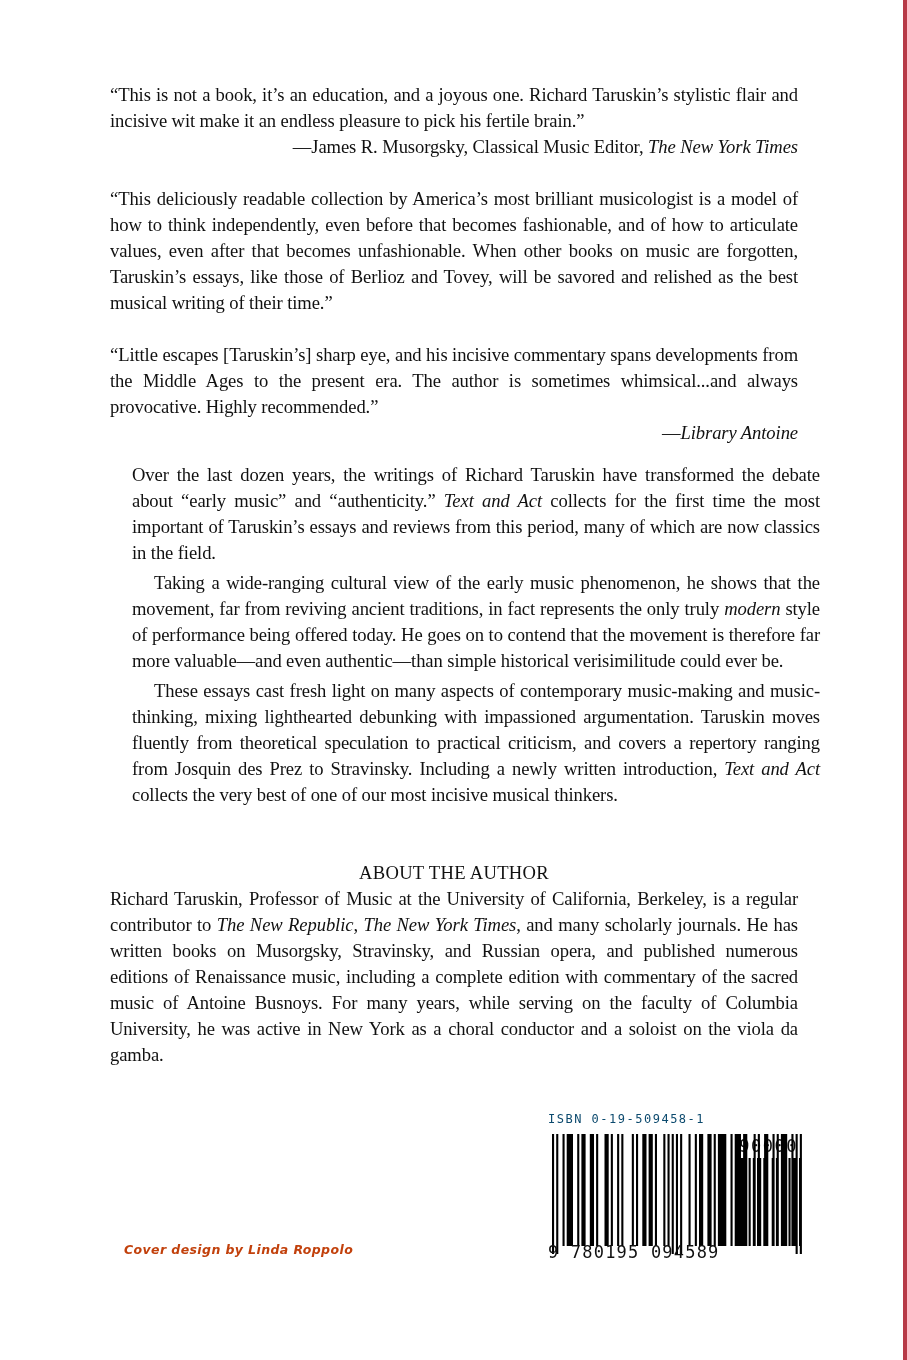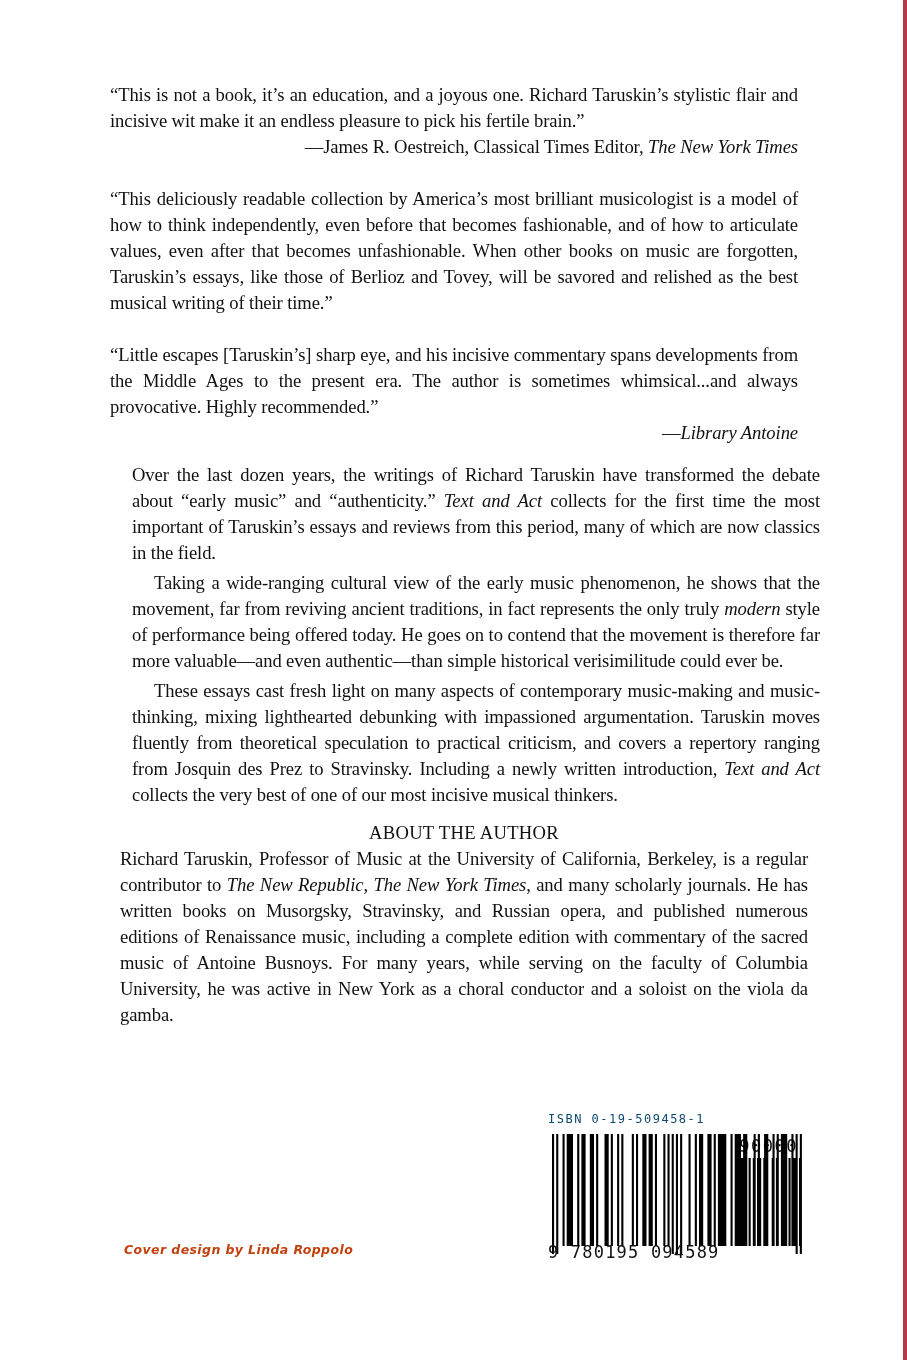--- a/index.html
+++ b/index.html
@@ -43,39 +43,39 @@
   }
   .bars { position: absolute; left: 0; top: 0; }
 </style>
 </head>
 <body>
 
 <div class="spine-stripe"></div>
 
 <div class="col" style="top:82px;">
   <p>“This is not a book, it’s an education, and a joyous one. Richard Taruskin’s stylistic flair and incisive wit make it an endless pleasure to pick his fertile brain.”</p>
-  <p class="attr"><span>—James R. Oestreich, Classical Times Editor, </span><i>The New York Times</i></p>
+  <p class="attr"><span>—James R. Musorgsky, Classical Music Editor, </span><i>The New York Times</i></p>
 </div>
 
 <div class="col" style="top:186px;">
   <p>“This deliciously readable collection by America’s most brilliant musicologist is a model of how to think independently, even before that becomes fashionable, and of how to articulate values, even after that becomes unfashionable. When other books on music are forgotten, Taruskin’s essays, like those of Berlioz and Tovey, will be savored and relished as the best musical writing of their time.”</p>
 </div>
 
 <div class="col" style="top:342px;">
   <p>“Little escapes [Taruskin’s] sharp eye, and his incisive commentary spans developments from the Middle Ages to the present era. The author is sometimes whimsical...and always provocative. Highly recommended.”</p>
   <p class="attr"><span>—</span><i>Library Antoine</i></p>
 </div>
 
 <div class="col" style="top:462px;margin-left:22px;">
   <p><span>Over the last dozen years, the writings of Richard Taruskin have transformed the debate about “early music” and “authenticity.” </span><i>Text and Act</i><span> collects for the first time the most important of Taruskin’s essays and reviews from this period, many of which are now classics in the field.</span></p>
   <p class="indent" style="margin-top:4px;"><span>Taking a wide-ranging cultural view of the early music phenomenon, he shows that the movement, far from reviving ancient traditions, in fact represents the only truly </span><i>modern</i><span> style of performance being offered today.  He goes on to contend that the movement is therefore far more valuable—and even authentic—than simple historical verisimilitude could ever be.</span></p>
   <p class="indent" style="margin-top:4px;"><span>These essays cast fresh light on many aspects of contemporary music-making and music-thinking, mixing lighthearted debunking with impassioned argumentation. Taruskin moves fluently from theoretical speculation to practical criticism, and covers a repertory ranging from Josquin des Prez to Stravinsky. Including a newly written introduction, </span><i>Text and Act</i><span> collects the very best of one of our most incisive musical thinkers.</span></p>
 </div>
 
-<div class="col" style="top:820px;margin-left:10px;">
+<div class="col" style="top:860px;">
   <p class="heading">ABOUT THE AUTHOR</p>
   <p><span>Richard Taruskin, Professor of Music at the University of California, Berkeley, is a regular contributor to </span><i>The New Republic</i><span>, </span><i>The New York Times</i><span>, and many scholarly journals. He has written books on Musorgsky, Stravinsky, and Russian opera, and published numerous editions of Renaissance music, including a complete edition with commentary of the sacred music of Antoine Busnoys. For many years, while serving on the faculty of Columbia University, he was active in New York as a choral conductor and a soloist on the viola da gamba.</span></p>
 </div>
 
 <div class="barcode">
   <div class="isbn-text">ISBN 0-19-509458-1</div>
   <div class="price-text">90000</div>
   <svg class="bars" width="262" height="160">
     <g id="main-bars" fill="#000">
         <rect x="12" y="22" width="2.1" height="120"></rect>

